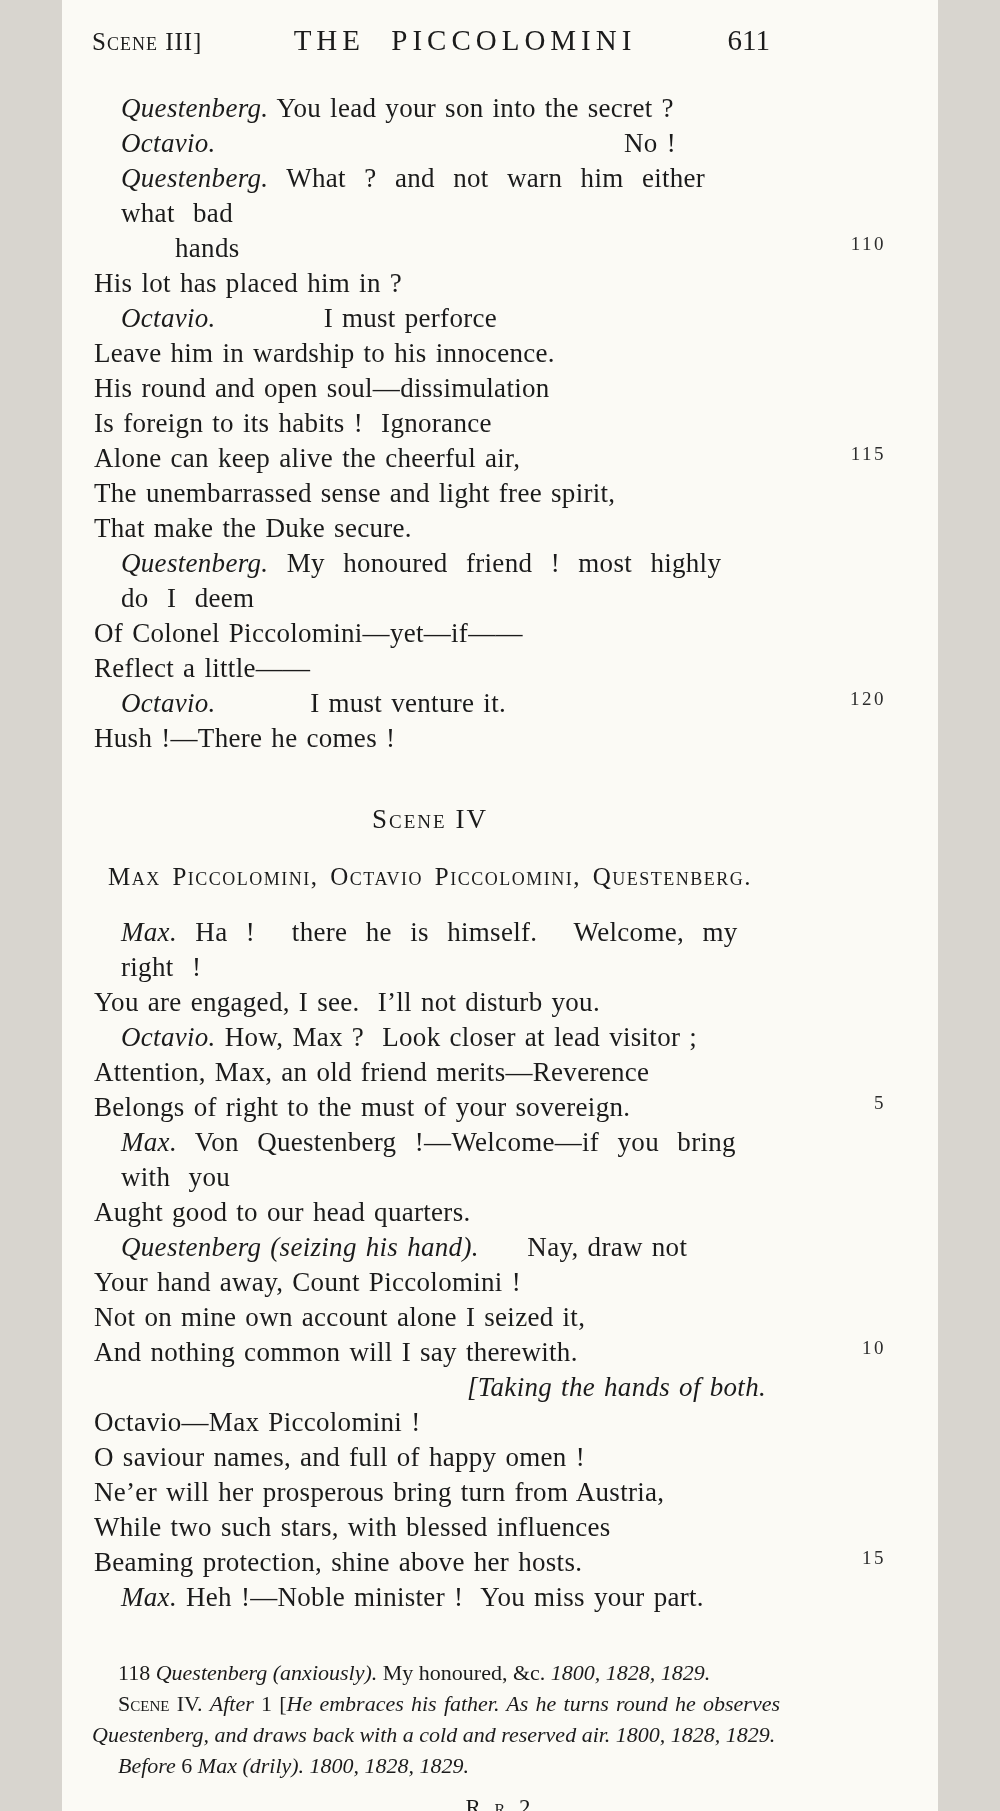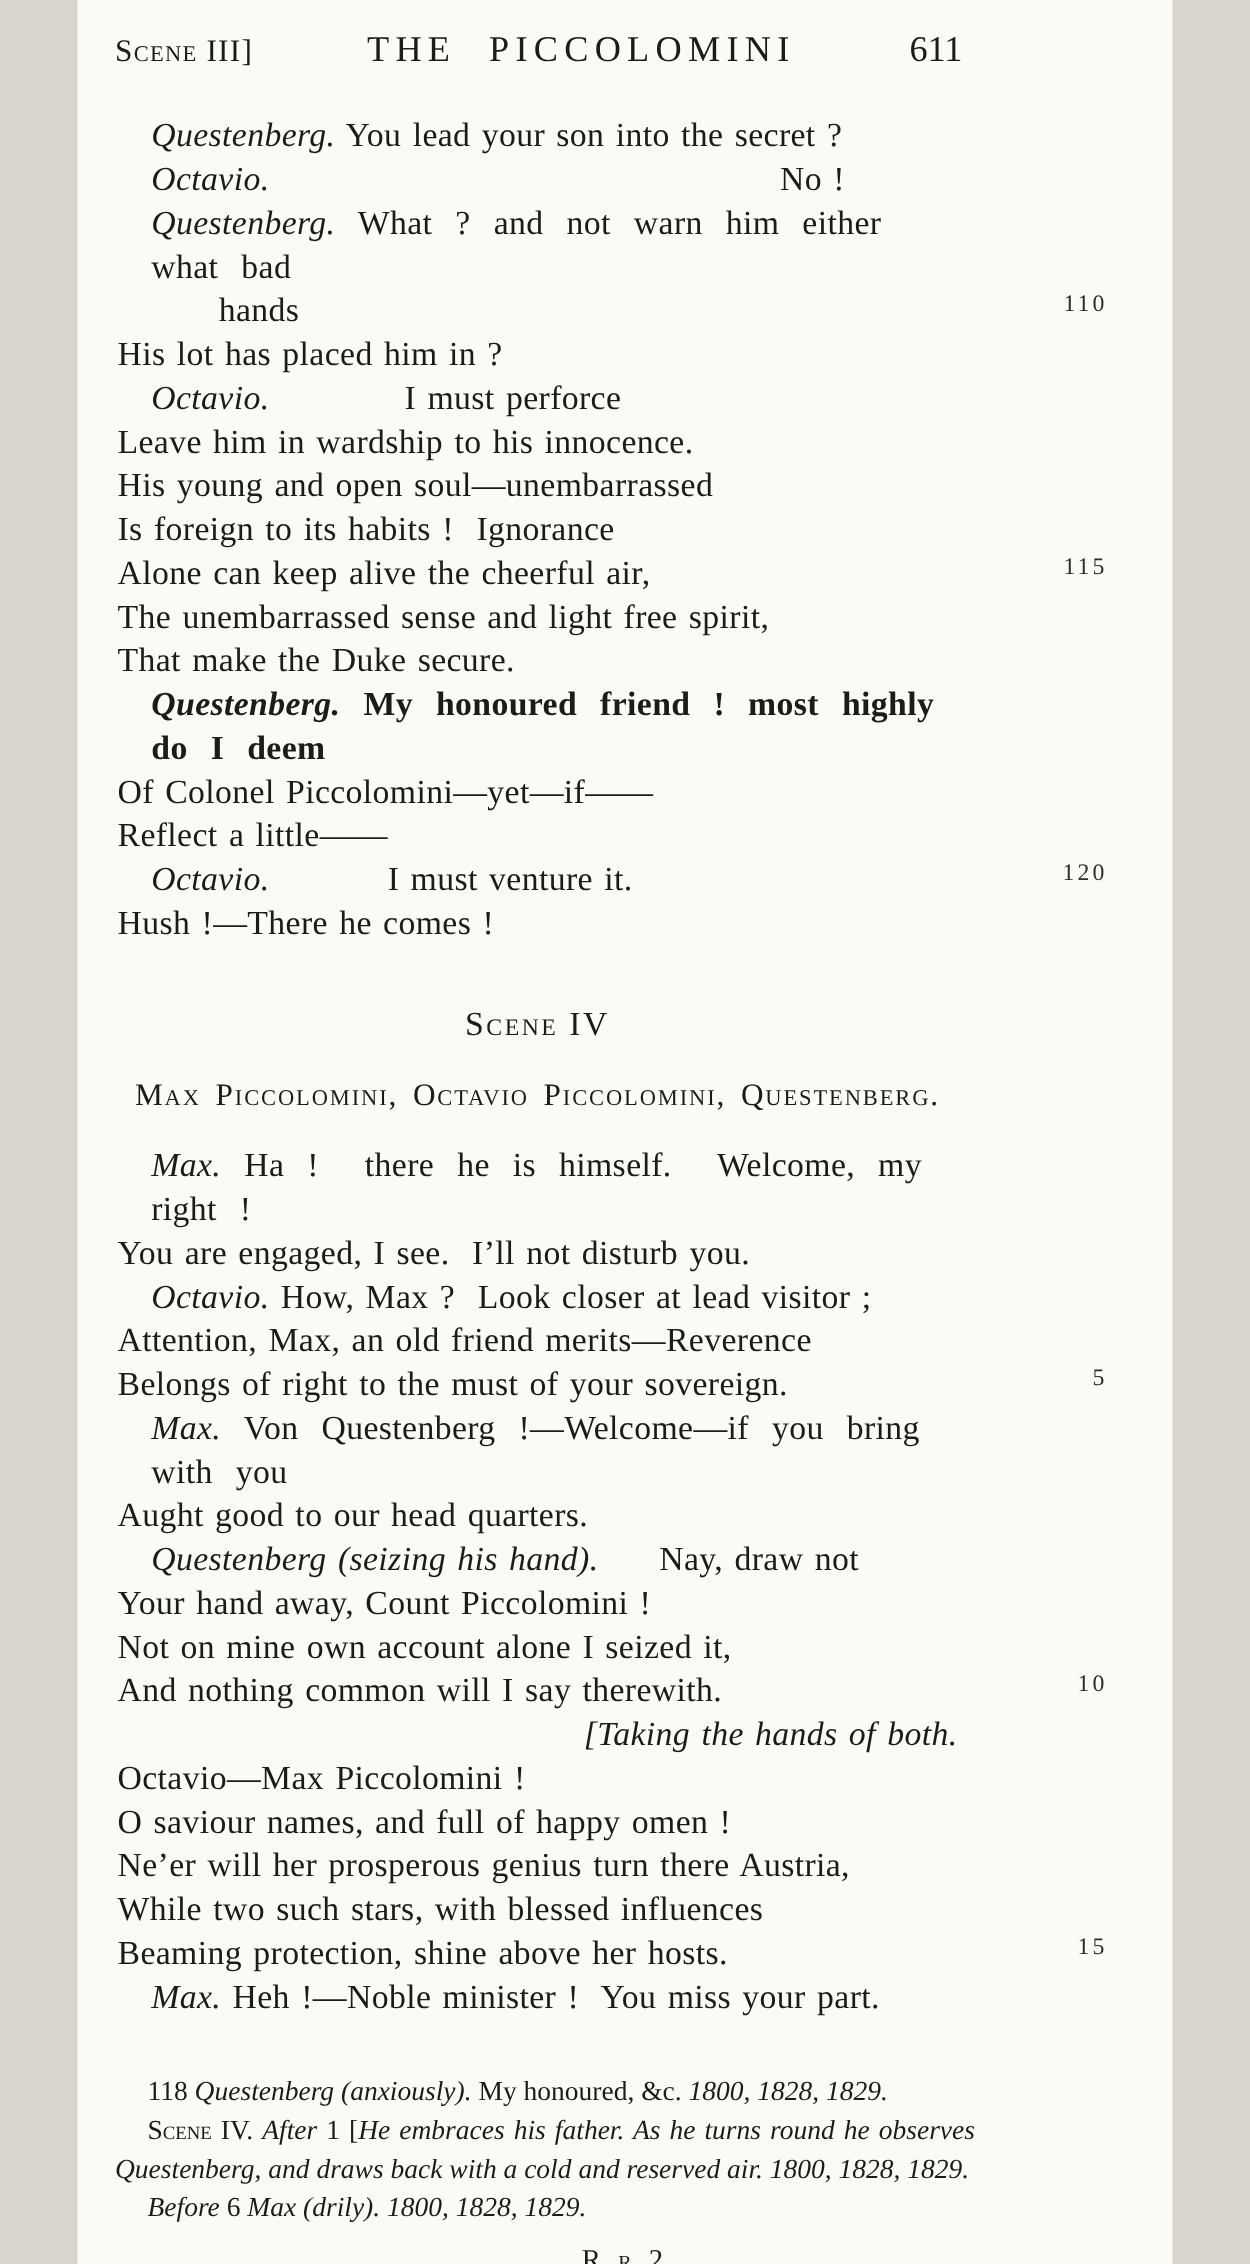--- a/index.html
+++ b/index.html
@@ -95,26 +95,26 @@
 
   <main class="text-block">
     <div id="scene3">
         <div class="vline" style="padding-left: 1em;"><span class="it">Questenberg.</span><span class=""> You lead your son into the secret ?</span></div>
         <div class="vline spread" style="padding-left: 1em;"><span class="it">Octavio.</span><span class="">No !</span></div>
         <div class="vline justify" style="padding-left: 1em;"><span class="it">Questenberg.</span><span class=""> What ? and not warn him either what bad</span></div>
         <div class="vline" style="padding-left: 3em;"><span class="">hands</span><span class="lineno">110</span></div>
         <div class="vline"><span class="">His lot has placed him in ?</span></div>
         <div class="vline" style="padding-left: 1em;"><span class="it">Octavio.</span><span class="gap" style="width: 4em;"></span><span class="">I must perforce</span></div>
         <div class="vline"><span class="">Leave him in wardship to his innocence.</span></div>
-        <div class="vline"><span class="">His young and open soul—unembarrassed</span></div>
+        <div class="vline"><span class="">His round and open soul—dissimulation</span></div>
         <div class="vline"><span class="">Is foreign to its habits !  Ignorance</span></div>
         <div class="vline"><span class="">Alone can keep alive the cheerful air,</span><span class="lineno">115</span></div>
         <div class="vline"><span class="">The unembarrassed sense and light free spirit,</span></div>
         <div class="vline"><span class="">That make the Duke secure.</span></div>
-        <div class="vline justify" style="padding-left: 1em; font-weight: bold;"><span class="it">Questenberg.</span><span class=""> My honoured friend ! most highly do I deem</span></div>
+        <div class="vline justify" style="padding-left: 1em;"><span class="it">Questenberg.</span><span class=""> My honoured friend ! most highly do I deem</span></div>
         <div class="vline"><span class="">Of Colonel Piccolomini—yet—if——</span></div>
         <div class="vline"><span class="">Reflect a little——</span></div>
         <div class="vline" style="padding-left: 1em;"><span class="it">Octavio.</span><span class="gap" style="width: 3.5em;"></span><span class="">I must venture it.</span><span class="lineno">120</span></div>
         <div class="vline"><span class="">Hush !—There he comes !</span></div>
       </div>
 
     <h2 class="scene-heading">Scene IV</h2>
     <p class="cast">Max Piccolomini, Octavio Piccolomini, Questenberg.</p>
 
     <div id="scene4">
@@ -125,21 +125,21 @@
         <div class="vline"><span class="">Belongs of right to the must of your sovereign.</span><span class="lineno">5</span></div>
         <div class="vline justify" style="padding-left: 1em;"><span class="it">Max.</span><span class=""> Von Questenberg !—Welcome—if you bring with you</span></div>
         <div class="vline"><span class="">Aught good to our head quarters.</span></div>
         <div class="vline" style="padding-left: 1em;"><span class="it">Questenberg (seizing his hand).</span><span class="gap" style="width: 1.8em;"></span><span class="">Nay, draw not</span></div>
         <div class="vline"><span class="">Your hand away, Count Piccolomini !</span></div>
         <div class="vline"><span class="">Not on mine own account alone I seized it,</span></div>
         <div class="vline"><span class="">And nothing common will I say therewith.</span><span class="lineno">10</span></div>
         <div class="vline right"><span class="it">[Taking the hands of both.</span></div>
         <div class="vline"><span class="">Octavio—Max Piccolomini !</span></div>
         <div class="vline"><span class="">O saviour names, and full of happy omen !</span></div>
-        <div class="vline"><span class="">Ne’er will her prosperous genius turn there Austria,</span></div>
+        <div class="vline"><span class="">Ne’er will her prosperous bring turn from Austria,</span></div>
         <div class="vline"><span class="">While two such stars, with blessed influences</span></div>
         <div class="vline"><span class="">Beaming protection, shine above her hosts.</span><span class="lineno">15</span></div>
         <div class="vline" style="padding-left: 1em;"><span class="it">Max.</span><span class=""> Heh !—Noble minister !  You miss your part.</span></div>
       </div>
   </main>
 
   <footer>
     <div id="footnotes" class="footnotes">
         <p class="footnote"><span class="">118 </span><span class="it">Questenberg (anxiously).</span><span class="">  My honoured, &amp;c. </span><span class="it">1800, 1828, 1829.</span></p>
         <p class="footnote"><span class="sc">Scene IV.</span><span class="">  </span><span class="it">After</span><span class=""> 1 [</span><span class="it">He embraces his father.  As he turns round he observes Questenberg, and draws back with a cold and reserved air. 1800, 1828, 1829.</span></p>

